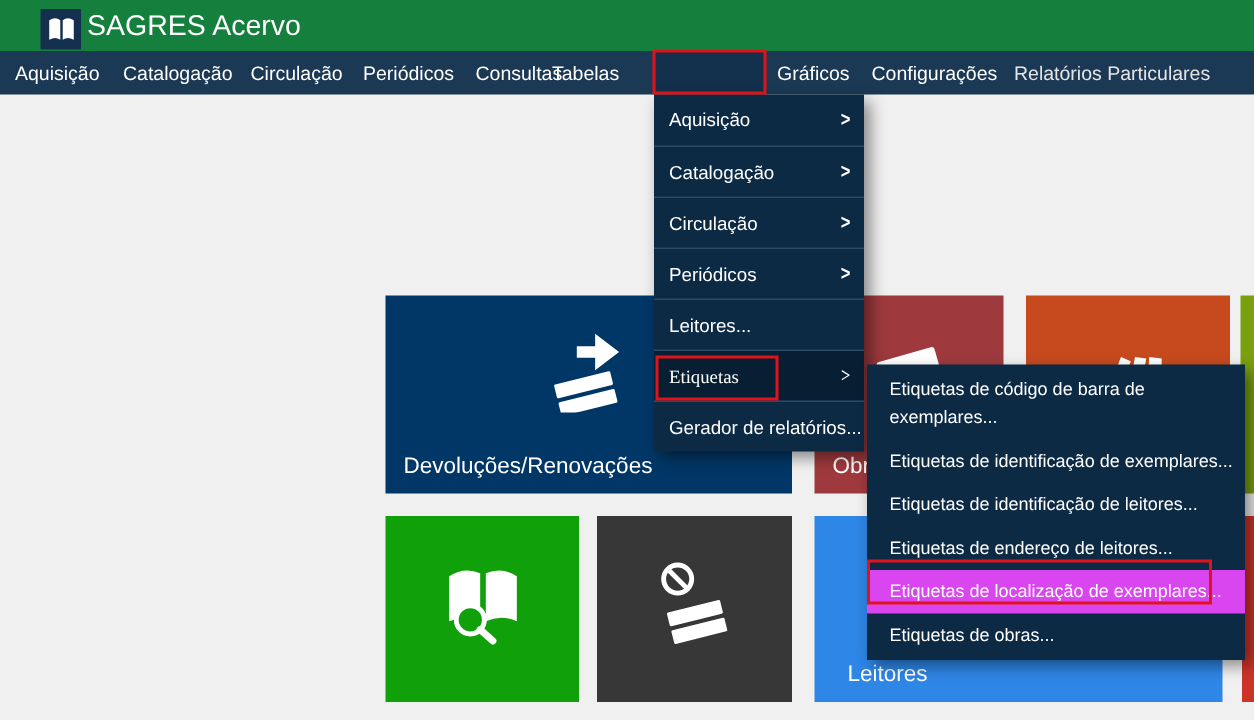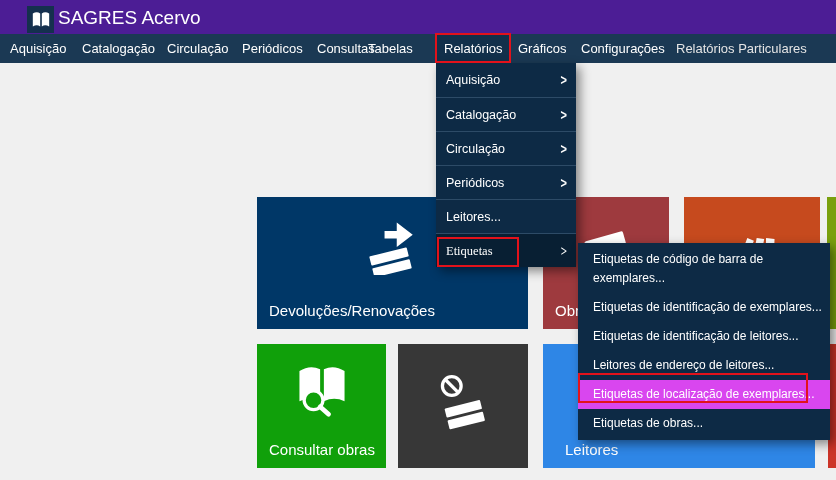--- a/index.html
+++ b/index.html
@@ -3,21 +3,21 @@
 <meta charset="utf-8">
 <style>
   html,body{margin:0;padding:0;}
   body{
     width:836px;height:480px;overflow:hidden;position:relative;
     background:#f0f0f0;
     font-family:"Liberation Sans", sans-serif;
     -webkit-font-smoothing:antialiased;
   }
   
-  .titlebar{position:absolute;left:0;top:0;width:836px;height:34px;background:#4c1d95;z-index:5;}
+  .titlebar{position:absolute;left:0;top:0;width:836px;height:34px;background:#15803d;z-index:5;}
   .app-icon{position:absolute;left:27px;top:6px;width:27px;height:27px;background:#15304e;
     display:flex;align-items:center;justify-content:center;}
   .app-title{position:absolute;left:58px;top:4px;height:28px;line-height:28px;
     color:#ffffff;font-size:19px;white-space:nowrap;}
   
   .menubar{position:absolute;left:0;top:34px;width:836px;height:29px;background:#1b3954;z-index:5;}
   .mitem{position:absolute;top:0;height:29px;line-height:29px;color:#ffffff;font-size:13px;
     white-space:nowrap;cursor:default;}
   .mitem.disabled{color:#e5e5e5;}
   .open-bg{position:absolute;left:436px;top:0;width:74px;height:29px;background:#12304b;}
@@ -57,21 +57,20 @@
 </div>
 
 <nav class="menubar">
   <div class="open-bg"></div>
   <span class="mitem" style="left:10px">Aquisição</span>
   <span class="mitem" style="left:82px">Catalogação</span>
   <span class="mitem" style="left:167px">Circulação</span>
   <span class="mitem" style="left:242px">Periódicos</span>
   <span class="mitem" style="left:317px">Consultas</span>
   <span class="mitem" style="left:368px">Tabelas</span>
-  <span class="mitem" style="left:444px">Relatórios</span>
   <span class="mitem" style="left:518px">Gráficos</span>
   <span class="mitem" style="left:581px">Configurações</span>
   <span class="mitem disabled" style="left:676px">Relatórios Particulares</span>
 </nav>
 
 <div class="tile" style="left:257px;top:197px;width:271px;height:132px;background:#003767">
   <div class="tile-icon">
     <svg width="62" height="60" viewBox="0 0 66 62" fill="#ffffff">
       <path d="M24 16 h13 V7 l17 13 -17 13 v-9 h-13 z"></path>
       <g transform="rotate(-14 30 46)">
@@ -112,21 +111,20 @@
   <div class="tile-icon">
     <svg width="62" height="62" viewBox="0 0 66 66">
       <g fill="#ffffff">
         <path d="M9 15 Q20 8 31 13 L31 47 Q20 42 9 47 Z"></path>
         <path d="M35 13 Q46 8 57 15 L57 47 Q46 42 35 47 Z"></path>
       </g>
       <circle cx="24" cy="46" r="10" fill="#10a00a" stroke="#ffffff" stroke-width="3.5"></circle>
       <line x1="31" y1="53" x2="40" y2="61" stroke="#ffffff" stroke-width="5" stroke-linecap="round"></line>
     </svg>
   </div>
-  <div class="tile-label">Consultar obras</div>
 </div>
 
 <div class="tile" style="left:398px;top:344px;width:130px;height:124px;background:#373737">
   <div class="tile-icon">
     <svg width="60" height="58" viewBox="0 0 64 62">
       <g fill="#ffffff" transform="rotate(-14 34 44)">
         <rect x="14" y="34" width="39" height="10" rx="1"></rect>
         <rect x="14" y="47" width="39" height="10" rx="1"></rect>
       </g>
       <circle cx="20" cy="15" r="10" fill="none" stroke="#ffffff" stroke-width="3.5"></circle>
@@ -159,26 +157,29 @@
     <span>Periódicos</span>
     <span class="arrow">&gt;</span>
   </div>
   <div class="ditem">
     <span>Leitores...</span>
   </div>
   <div class="ditem hl">
     <span>Etiquetas</span>
     <span class="arrow">&gt;</span>
   </div>
+  <div class="ditem">
+    <span>Gerador de relatórios...</span>
+  </div>
 </div>
 
 <div class="submenu">
   <div class="sitem">Etiquetas de código de barra de exemplares...</div>
   <div class="sitem nowrap">Etiquetas de identificação de exemplares...</div>
   <div class="sitem nowrap">Etiquetas de identificação de leitores...</div>
-  <div class="sitem nowrap">Leitores de endereço de leitores...</div>
+  <div class="sitem nowrap">Etiquetas de endereço de leitores...</div>
   <div class="sitem nowrap hl">Etiquetas de localização de exemplares...</div>
   <div class="sitem nowrap">Etiquetas de obras...</div>
 </div>
 
 <div class="annotation" style="left:435px;top:33px;width:76px;height:30px"></div>
 <div class="annotation" style="left:437px;top:237px;width:82px;height:30px"></div>
 <div class="annotation" style="left:578px;top:373px;width:230px;height:30px"></div>
 
 </body></html>

